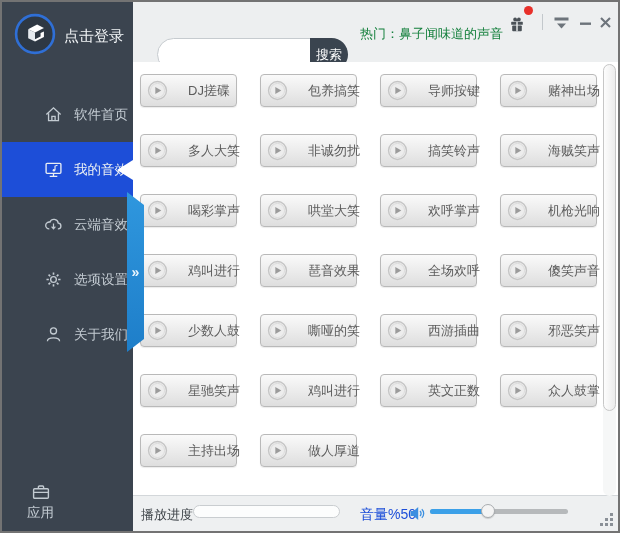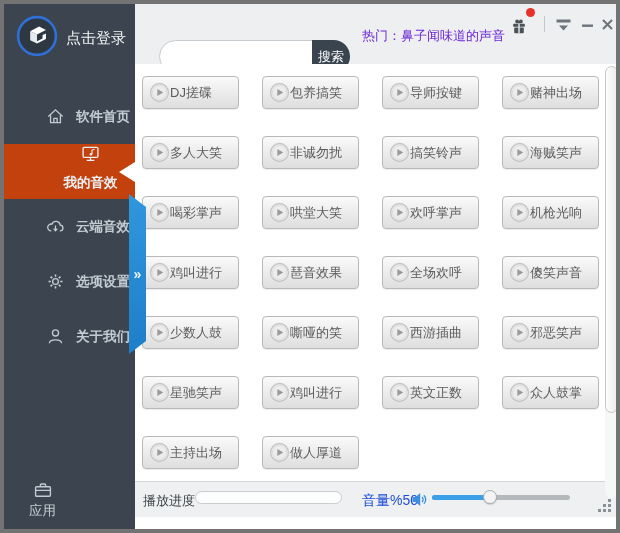--- a/index.html
+++ b/index.html
@@ -1,29 +1,29 @@
 <!DOCTYPE html>
 <html><head>
 <meta charset="utf-8">
 <style>
   html,body{margin:0;padding:0;background:#e9e9e9;}
   .window{
     position:relative;width:620px;height:533px;box-sizing:border-box;
-    border:4px solid #737373;background:#fff;overflow:hidden;
+    border:2px solid #737373;background:#fff;overflow:hidden;
     font-family:"Liberation Sans","DejaVu Sans",sans-serif;
     -webkit-font-smoothing:antialiased;
   }
   
   .sidebar{position:absolute;left:0;top:0;width:131px;height:100%;background:#3b444f;z-index:2;}
   .logo-circle{position:absolute;left:12px;top:11px;width:42px;height:42px;cursor:pointer;}
   .login-label{position:absolute;left:62px;top:25px;color:#f2f5f7;font-size:15px;cursor:pointer;}
   .menu{position:absolute;top:85px;left:0;width:100%;}
   .menu-item{height:55px;display:flex;align-items:center;gap:11px;padding-left:42px;
-    color:#c3cbd2;font-size:13.5px;cursor:pointer;box-sizing:border-box;font-weight:bold;}
-  .menu-item.selected{background:#c2410c;color:#eaeff3;flex-direction:column;}
+    color:#c3cbd2;font-size:13.5px;cursor:pointer;box-sizing:border-box;}
+  .menu-item.selected{background:#1d4ed8;color:#eaeff3;}
   .menu-item .ico{width:19px;height:19px;flex:0 0 19px;}
   .side-footer{position:absolute;left:0;bottom:9px;width:131px;display:flex;align-items:center;
     padding-left:25px;gap:12px;color:#c3cbd2;font-size:13.5px;box-sizing:border-box;}
   .footer-item{display:inline-flex;align-items:center;gap:2px;cursor:pointer;flex-direction:column;}
   .footer-item .ico{width:20px;height:20px;}
   .footer-item.service .ico{color:#c4272e;}
   
   .notch{position:absolute;left:115px;top:158px;width:0;height:0;z-index:4;
     border-top:10px solid transparent;border-bottom:10px solid transparent;border-right:16px solid #fff;}
   .ribbon{position:absolute;left:125px;top:190px;width:17px;height:160px;z-index:5;cursor:pointer;
@@ -33,45 +33,45 @@
   .ribbon span{color:#eaf5fd;font-size:14px;font-weight:bold;line-height:1;}
   
   .header{position:absolute;left:131px;top:0;right:0;height:60px;background:#edeff0;}
   .search-wrap{position:absolute;left:24px;top:16px;width:191px;height:33px;box-sizing:border-box;
     border:1px solid #c6cbcf;border-radius:17px;background:#fff;margin-top:20px;}
   .search-wrap input{position:absolute;left:14px;top:3px;width:135px;height:25px;border:none;outline:none;
     font-size:13px;background:transparent;}
   .search-btn{position:absolute;right:-1px;top:-1px;width:38px;height:33px;background:#3a444f;
     border-radius:0 17px 17px 0;color:#fff;font-size:13px;display:flex;align-items:center;
     justify-content:center;cursor:pointer;}
-  .hot{position:absolute;left:227px;top:23px;font-size:13px;color:#6d28d9;cursor:pointer;}
+  .hot{position:absolute;left:227px;top:23px;font-size:13px;color:#15803d;cursor:pointer;}
   
   .tb{position:absolute;z-index:6;color:#6d747b;cursor:pointer;}
   .gift{left:505px;top:12px;width:20px;height:20px;color:#4a5157;}
   .dot{position:absolute;left:522px;top:4px;width:9px;height:9px;border-radius:50%;background:#e8302a;z-index:7;}
   .sep{position:absolute;left:540px;top:12px;width:1px;height:16px;background:#c3c8cc;}
   .menu-btn{left:552px;top:15px;width:15px;height:13px;}
   .min-btn{left:577px;top:15px;width:13px;height:13px;}
   .close-btn{left:597px;top:14px;width:13px;height:13px;}
   
   .content{position:absolute;left:131px;top:60px;right:0;bottom:36px;background:#fff;}
   .grid{position:absolute;left:7px;top:12px;display:grid;grid-template-columns:repeat(4,97px);
     grid-auto-rows:33px;column-gap:23px;row-gap:27px;}
-  .sbtn{display:flex;align-items:center;gap:0;padding-left:6px;box-sizing:border-box;
+  .sbtn{display:flex;align-items:center;gap:20px;padding-left:6px;box-sizing:border-box;
     border:1px solid #b9b9b9;border-radius:4px;cursor:pointer;
     background:linear-gradient(180deg,#fafafa,#dedede);
     box-shadow:0 1px 1px rgba(0,0,0,.08);
     font-size:13px;color:#5c5c5c;white-space:nowrap;}
   .sbtn .ico{width:21px;height:21px;flex:0 0 21px;}
   
   .scroll-track{position:absolute;left:601px;top:62px;width:13px;height:432px;background:#f6f7f7;border-radius:7px;z-index:1;}
   .scroll-thumb{position:absolute;left:601px;top:62px;width:13px;height:347px;box-sizing:border-box;z-index:2;cursor:pointer;
     background:linear-gradient(90deg,#fdfdfd,#ececec);border:1px solid #c7c7c7;border-radius:7px;}
   
-  .statusbar{position:absolute;left:131px;right:0;bottom:12px;height:36px;background:#eef0f1;
+  .statusbar{position:absolute;left:131px;right:0;bottom:0;height:36px;background:#eef0f1;
     border-top:1px solid #d3d7da;box-sizing:border-box;}
   .progress-label{position:absolute;left:8px;top:10px;font-size:13px;color:#3d4348;}
   .progress-bar{position:absolute;left:60px;top:9px;width:147px;height:13px;box-sizing:border-box;cursor:pointer;
     border:1px solid #c9cdd0;border-radius:7px;background:#fcfdfd;}
   .volume-label{position:absolute;left:227px;top:10px;font-size:14px;color:#1d4ed8;}
   .speaker{position:absolute;left:276px;top:9px;width:17px;height:17px;cursor:pointer;}
   .vol-slider{position:absolute;left:297px;top:13px;width:138px;height:5px;background:#b6b9bb;border-radius:3px;cursor:pointer;}
   .vol-fill{height:100%;background:#3ba0e8;border-radius:3px 0 0 3px;}
   .vol-thumb{position:absolute;top:-5px;width:14px;height:14px;border-radius:50%;box-sizing:border-box;cursor:pointer;
     background:#f4f4f4;border:1px solid #a9adb0;box-shadow:0 1px 1px rgba(0,0,0,.15);}

